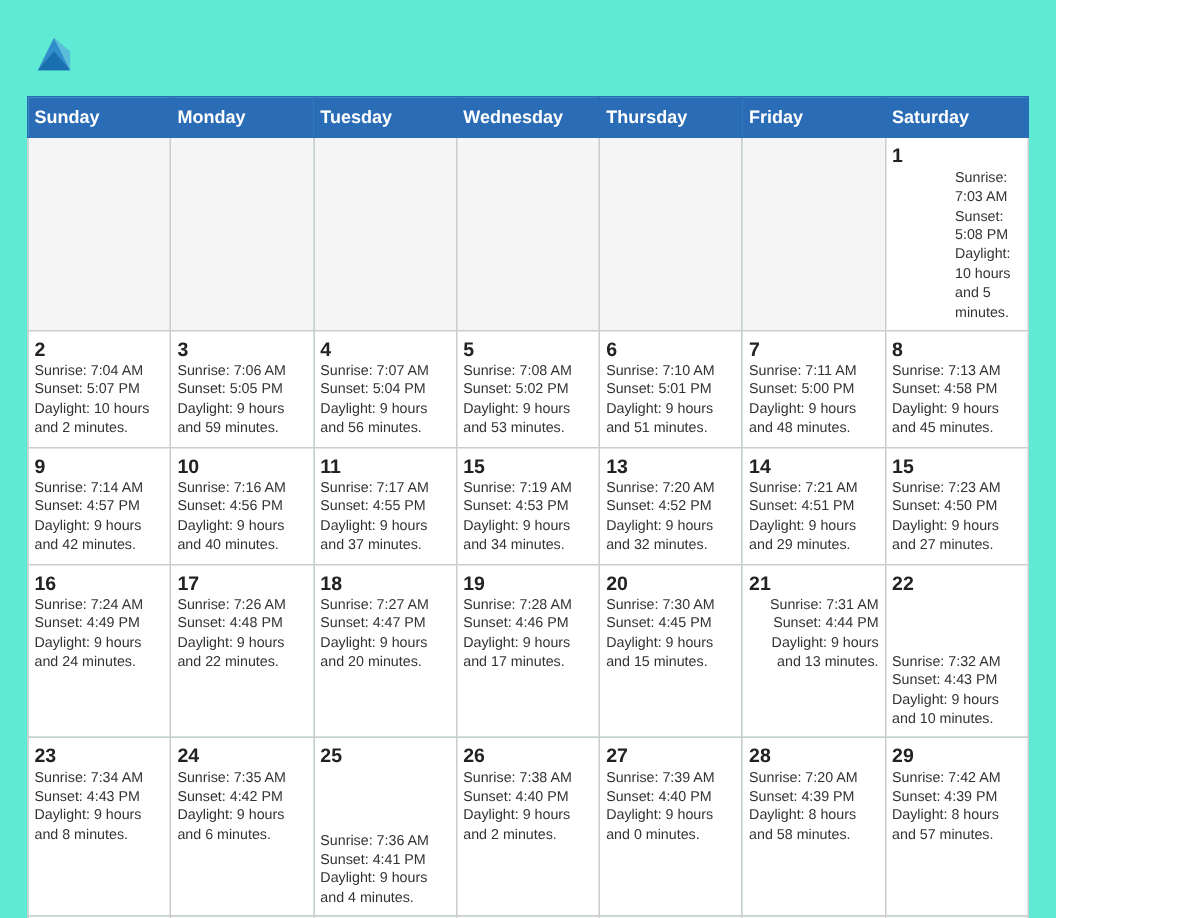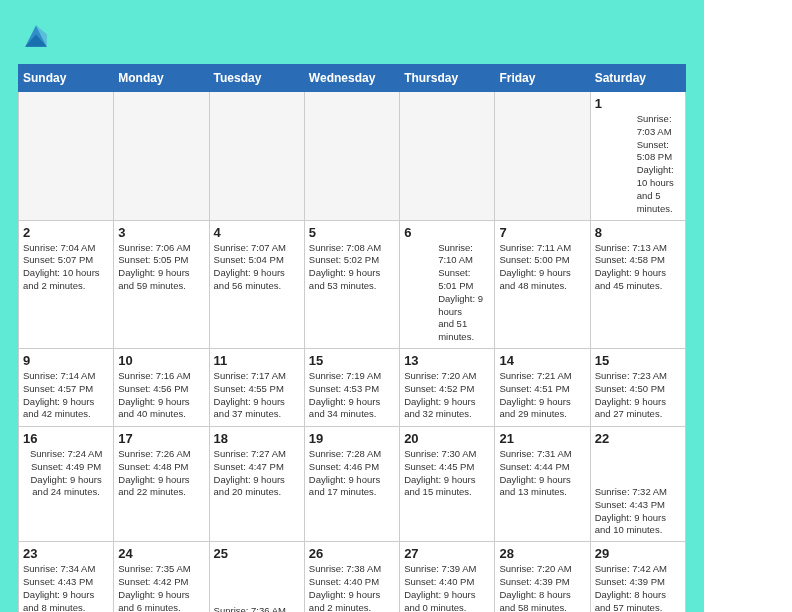--- a/index.html
+++ b/index.html
@@ -176,21 +176,21 @@
           </td>
           <td>
             <span class="day-number">5</span>
             <div class="day-info" style="white-space: pre-line;">Sunrise: 7:08 AM
 Sunset: 5:02 PM
 Daylight: 9 hours
 and 53 minutes.</div>
           </td>
           <td>
             <span class="day-number">6</span>
-            <div class="day-info" style="white-space: pre-line; margin-left: 34px;">Sunrise: 7:10 AM
+            <div class="day-info" style="white-space: pre-line;">Sunrise: 7:10 AM
 Sunset: 5:01 PM
 Daylight: 9 hours
 and 51 minutes.</div>
           </td>
           <td>
             <span class="day-number">7</span>
             <div class="day-info" style="white-space: pre-line;">Sunrise: 7:11 AM
 Sunset: 5:00 PM
 Daylight: 9 hours
 and 48 minutes.</div>
@@ -250,21 +250,21 @@
             <span class="day-number">15</span>
             <div class="day-info" style="white-space: pre-line;">Sunrise: 7:23 AM
 Sunset: 4:50 PM
 Daylight: 9 hours
 and 27 minutes.</div>
           </td>
         </tr>
         <tr>
           <td>
             <span class="day-number">16</span>
-            <div class="day-info" style="white-space: pre-line; text-align: center;">Sunrise: 7:24 AM
+            <div class="day-info" style="white-space: pre-line;">Sunrise: 7:24 AM
 Sunset: 4:49 PM
 Daylight: 9 hours
 and 24 minutes.</div>
           </td>
           <td>
             <span class="day-number">17</span>
             <div class="day-info" style="white-space: pre-line;">Sunrise: 7:26 AM
 Sunset: 4:48 PM
 Daylight: 9 hours
 and 22 minutes.</div>
@@ -285,21 +285,21 @@
           </td>
           <td>
             <span class="day-number">20</span>
             <div class="day-info" style="white-space: pre-line;">Sunrise: 7:30 AM
 Sunset: 4:45 PM
 Daylight: 9 hours
 and 15 minutes.</div>
           </td>
           <td>
             <span class="day-number">21</span>
-            <div class="day-info" style="white-space: pre-line;">Sunrise: 7:31 AM
+            <div class="day-info" style="white-space: pre-line; text-align: right;">Sunrise: 7:31 AM
 Sunset: 4:44 PM
 Daylight: 9 hours
 and 13 minutes.</div>
           </td>
           <td>
             <span class="day-number">22</span>
             <div class="day-info" style="white-space: pre-line; margin-top: 40px;">Sunrise: 7:32 AM
 Sunset: 4:43 PM
 Daylight: 9 hours
 and 10 minutes.</div>

